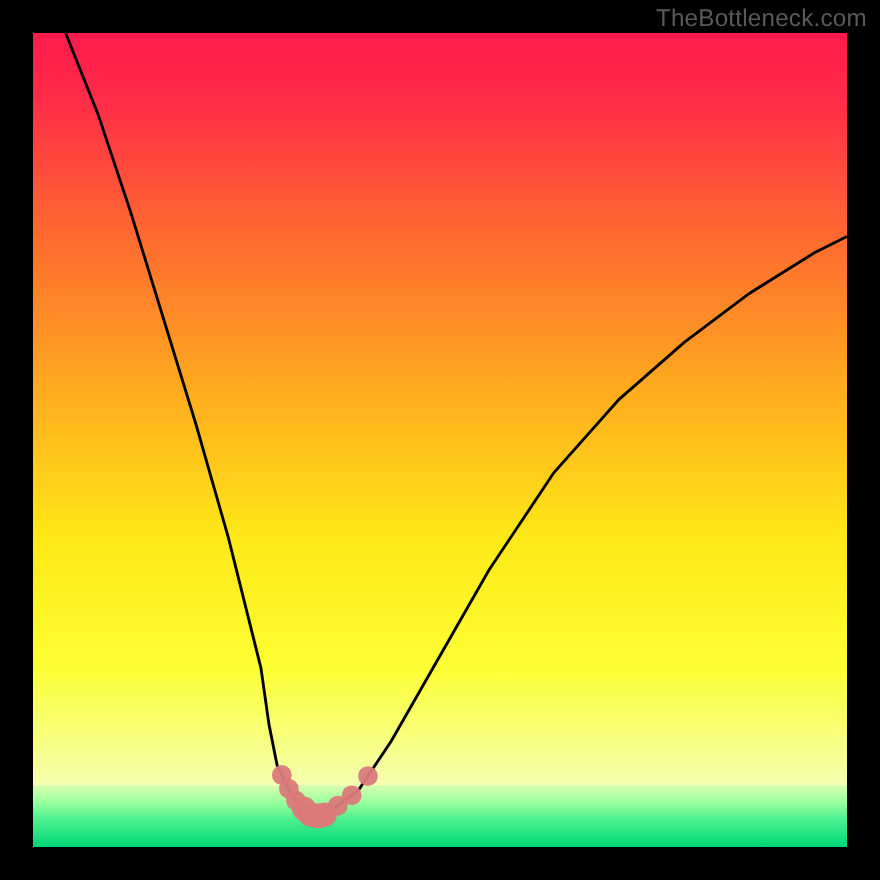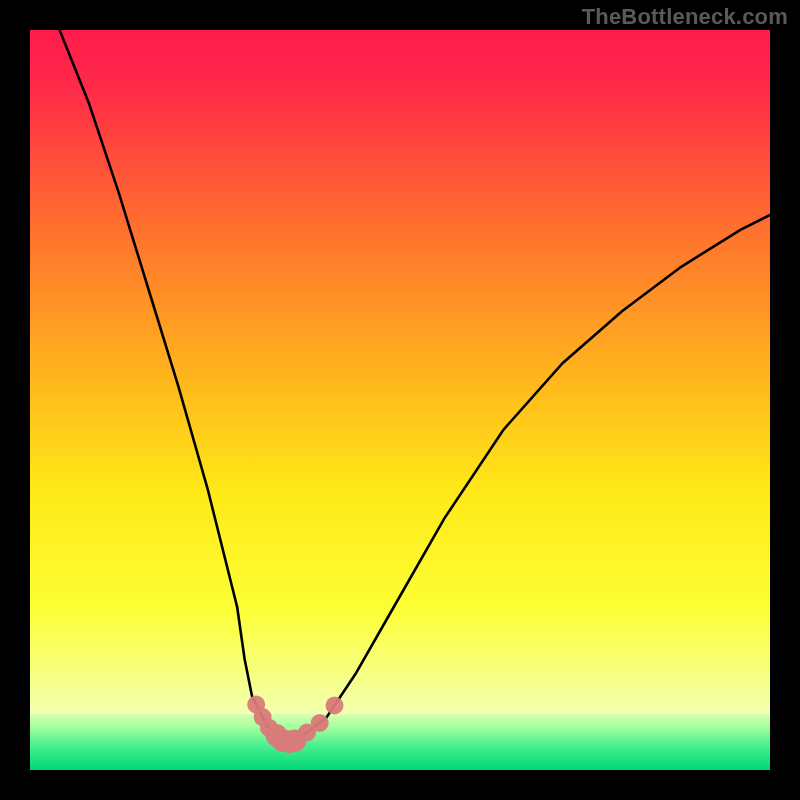--- a/index.html
+++ b/index.html
@@ -30,21 +30,21 @@
   svg.curve {
     position: absolute;
     left: 0; top: 0;
   }
   .watermark {
     position: absolute;
     top: 4px;
     right: 12px;
     color: #5a5a5a;
     font-size: 22px;
-    font-weight: 700;
+    font-weight: 400;
     letter-spacing: 0.2px;
     z-index: 10;
   }
   .marker {
     fill: #da7a7a;
     opacity: 0.95;
   }
 </style>
 </head>
 <body>

